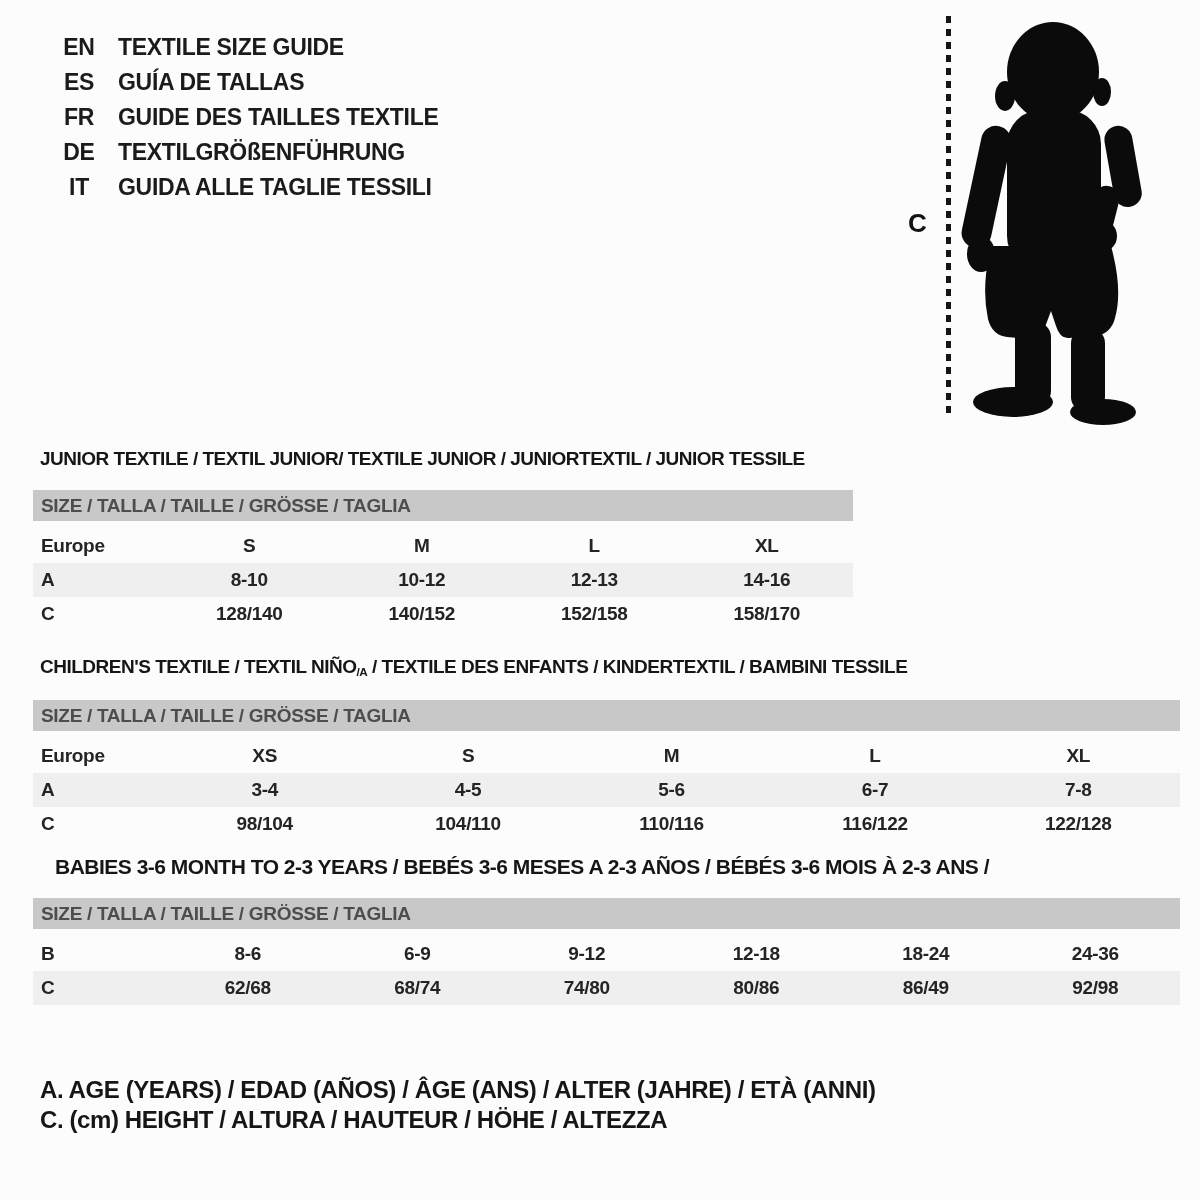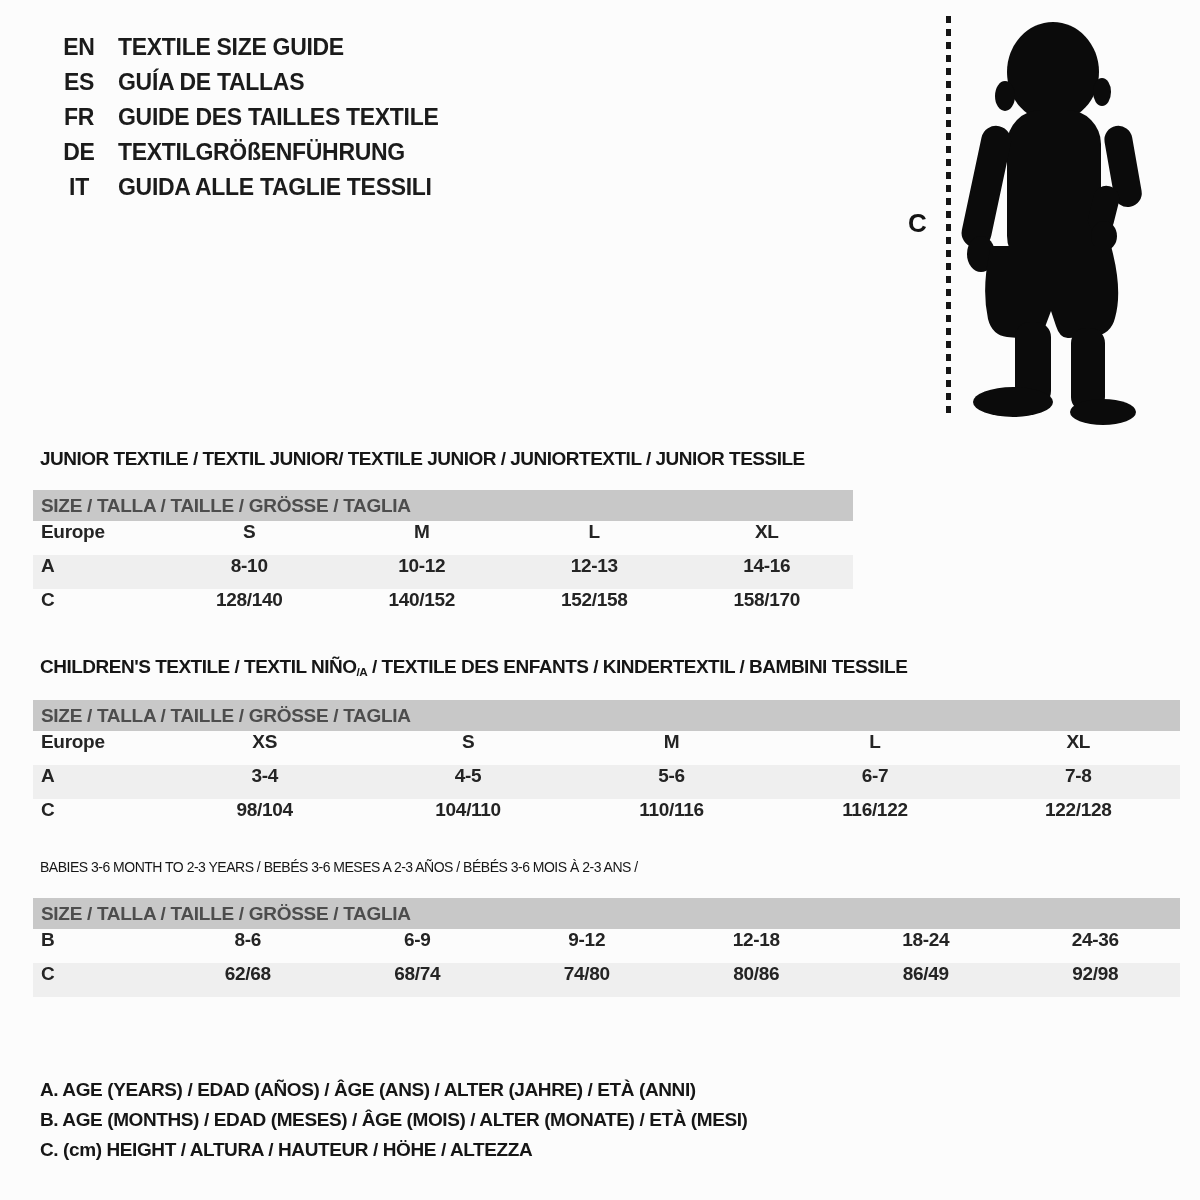--- a/index.html
+++ b/index.html
@@ -29,38 +29,38 @@
   
   section { position: absolute; }
   #section-junior   { top: 437px; left: 33px; width: 820px; }
   #section-children { top: 645px; left: 33px; width: 1147px; }
   #section-babies   { top: 852px; left: 33px; width: 1147px; }
 
   .section-title { font-size: 19px; font-weight: 700; letter-spacing: -0.5px;
     white-space: nowrap; line-height: 23px; margin: 10px 0 0 7px; color: #161616; }
   #section-junior .section-title,
   #section-children .section-title { margin-bottom: 20px; }
-  #section-babies .title-line { font-size: 14px; font-weight: 400; letter-spacing: -0.5px;
-    white-space: nowrap; line-height: 30px; margin-left: 7px; color: #161616; }
+  #section-babies .title-line { font-size: 21px; font-weight: 700; letter-spacing: -0.5px;
+    white-space: nowrap; line-height: 30px; margin-left: 22px; color: #161616; }
   #section-babies .title-block { margin-bottom: 16px; }
   .subscript { font-size: 0.62em; position: relative; top: 0.28em; }
 
   
   .size-header { height: 31px; line-height: 31px; background: #c8c8c8; color: #4d4d4d;
     font-size: 19px; font-weight: 700; letter-spacing: -0.3px; padding-left: 8px;
-    margin-bottom: 0; }
-  .trow { display: flex; height: 34px; 
+    margin-bottom: 8px; }
+  .trow { display: flex; height: 34px; align-items: center;
     font-size: 19px; font-weight: 700; letter-spacing: -0.3px; color: #242424; }
   .trow.shaded { background: #efefef; }
   .tlabel { width: 130px; padding-left: 8px; box-sizing: border-box; }
   .tcell { flex: 1; text-align: center; }
 
   
   .legend { position: absolute; top: 1075px; left: 40px; }
-  .legend-line { height: 30px; line-height: 30px; font-size: 19px; font-weight: 700;
+  .legend-line { height: 30px; line-height: 30px; font-size: 24px; font-weight: 700;
     letter-spacing: -0.4px; white-space: nowrap; color: #161616; }
 </style>
 </head>
 <body>
 
 <div class="langs">
     <div class="lang-row">
       <span class="lang-code">EN</span>
       <span class="lang-label">TEXTILE SIZE GUIDE</span>
     </div>
@@ -193,15 +193,14 @@
         <span class="tcell">74/80</span>
         <span class="tcell">80/86</span>
         <span class="tcell">86/49</span>
         <span class="tcell">92/98</span>
       </div>
     </div>
 </section>
 
 <div class="legend">
   <div class="legend-line">A. AGE (YEARS) / EDAD (AÑOS) / ÂGE (ANS) / ALTER (JAHRE) / ETÀ (ANNI)</div>
-  <div class="legend-line">B. AGE (MONTHS) / EDAD (MESES) / ÂGE (MOIS) / ALTER (MONATE) / ETÀ (MESI)</div>
   <div class="legend-line">C. (cm) HEIGHT / ALTURA / HAUTEUR / HÖHE / ALTEZZA</div>
 </div>
 
 </body></html>

